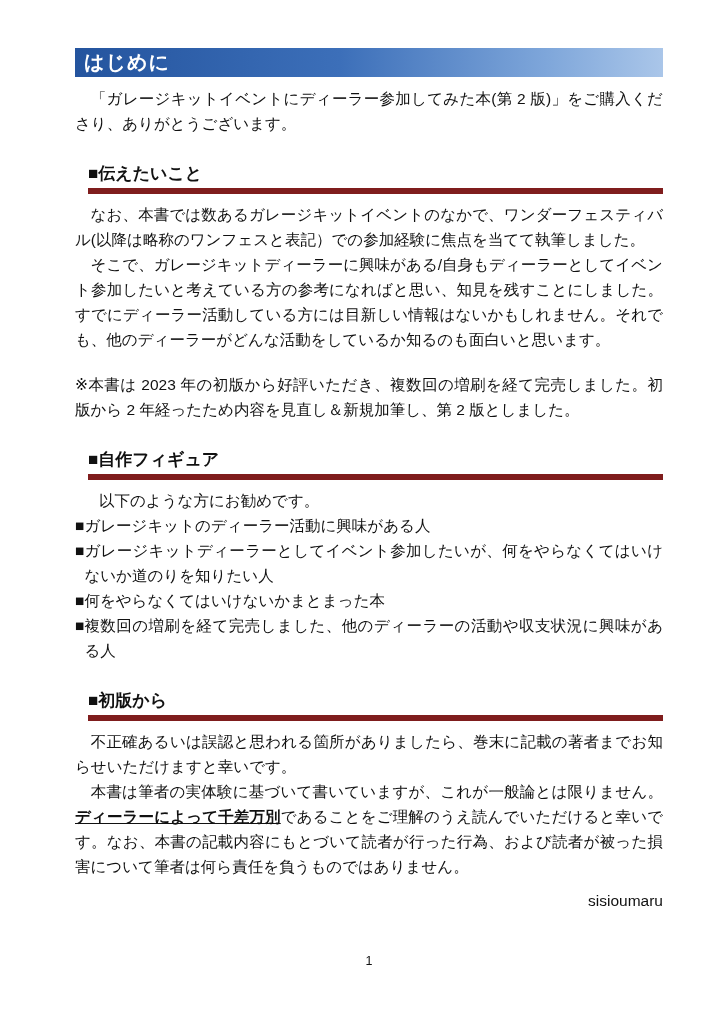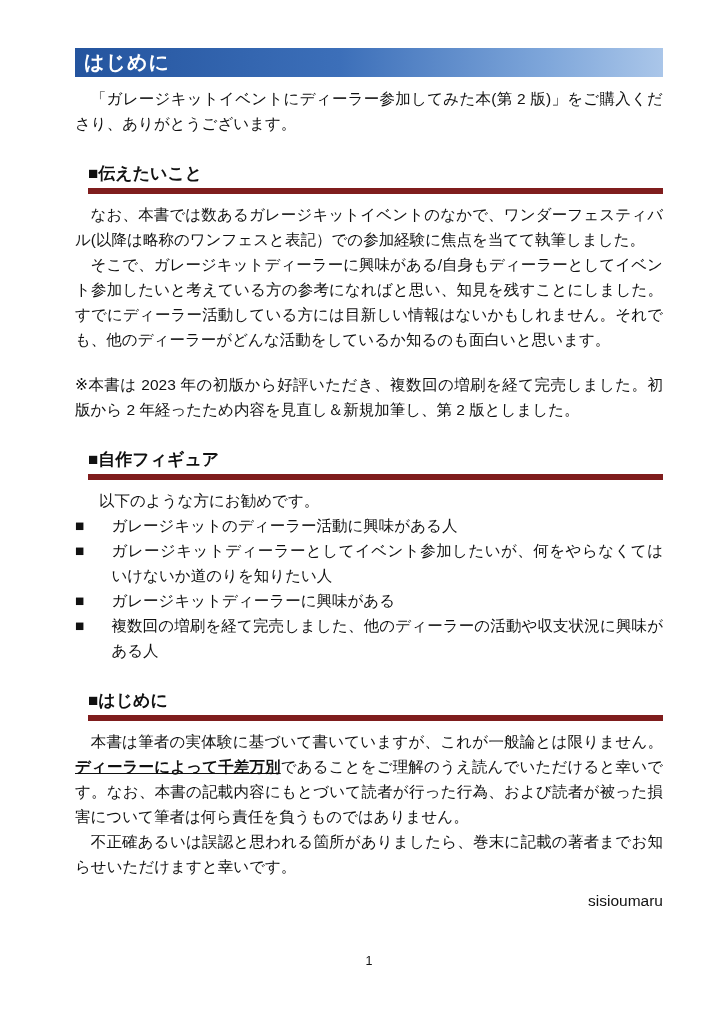--- a/index.html
+++ b/index.html
@@ -49,21 +49,21 @@
   .note { margin-top: 20px; }
   .lead { margin-left: 24px; }
   .bullet-item {
     display: flex;
     font-size: 15.5px;
     line-height: 25px;
     text-align: justify;
     color: #111111;
   }
   .bullet-marker { flex: 0 0 auto; }
-  .bullet-text { flex: 1 1 auto; margin-left: 27px; }
+  .bullet-text { flex: 1 1 auto; }
   .emphasis { font-weight: bold; text-decoration: underline; }
   .footer-block {
     margin-top: 8px;
     text-align: right;
     font-size: 15.5px;
     line-height: 27px;
     color: #111111;
   }
   .page-number {
     position: absolute;
@@ -99,30 +99,30 @@
     <div class="bullet-item">
       <span class="bullet-marker">■</span>
       <span class="bullet-text">ガレージキットのディーラー活動に興味がある人</span>
     </div>
     <div class="bullet-item">
       <span class="bullet-marker">■</span>
       <span class="bullet-text">ガレージキットディーラーとしてイベント参加したいが、何をやらなくてはいけないか道のりを知りたい人</span>
     </div>
     <div class="bullet-item">
       <span class="bullet-marker">■</span>
-      <span class="bullet-text">ガレージキットディーラーに興味がある</span>
+      <span class="bullet-text">何をやらなくてはいけないかまとまった本</span>
     </div>
     <div class="bullet-item">
       <span class="bullet-marker">■</span>
       <span class="bullet-text">複数回の増刷を経て完売しました、他のディーラーの活動や収支状況に興味がある人</span>
     </div>
 
-    <h2 class="section-heading">■はじめに</h2>
+    <h2 class="section-heading">■初版から</h2>
+    <p class="body">　不正確あるいは誤認と思われる箇所がありましたら、巻末に記載の著者までお知らせいただけますと幸いです。</p>
     <p class="body"><span>　本書は筆者の実体験に基づいて書いていますが、これが一般論とは限りません。</span><span class="emphasis">ディーラーによって千差万別</span><span>であることをご理解のうえ読んでいただけると幸いです。なお、本書の記載内容にもとづいて読者が行った行為、および読者が被った損害について筆者は何ら責任を負うものではありません。</span></p>
-    <p class="body">　不正確あるいは誤認と思われる箇所がありましたら、巻末に記載の著者までお知らせいただけますと幸いです。</p>
 
     <div class="footer-block">
       <div>sisioumaru</div>
     </div>
 
   </div>
 
   <div class="page-number">1</div>
 </div>
 

